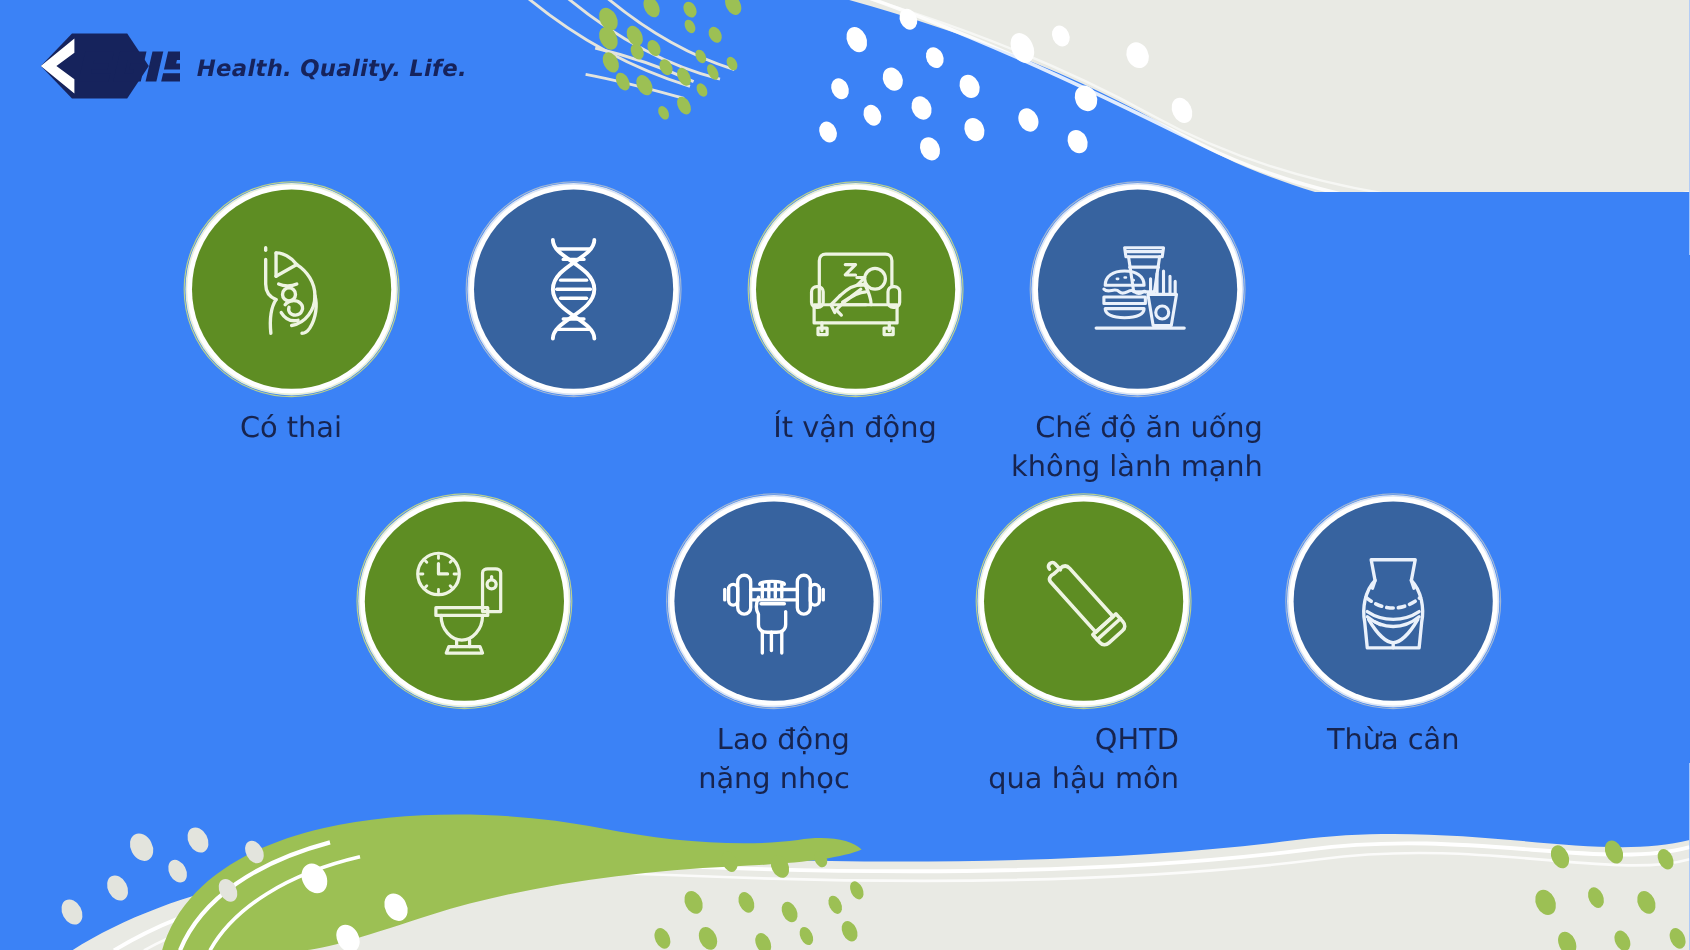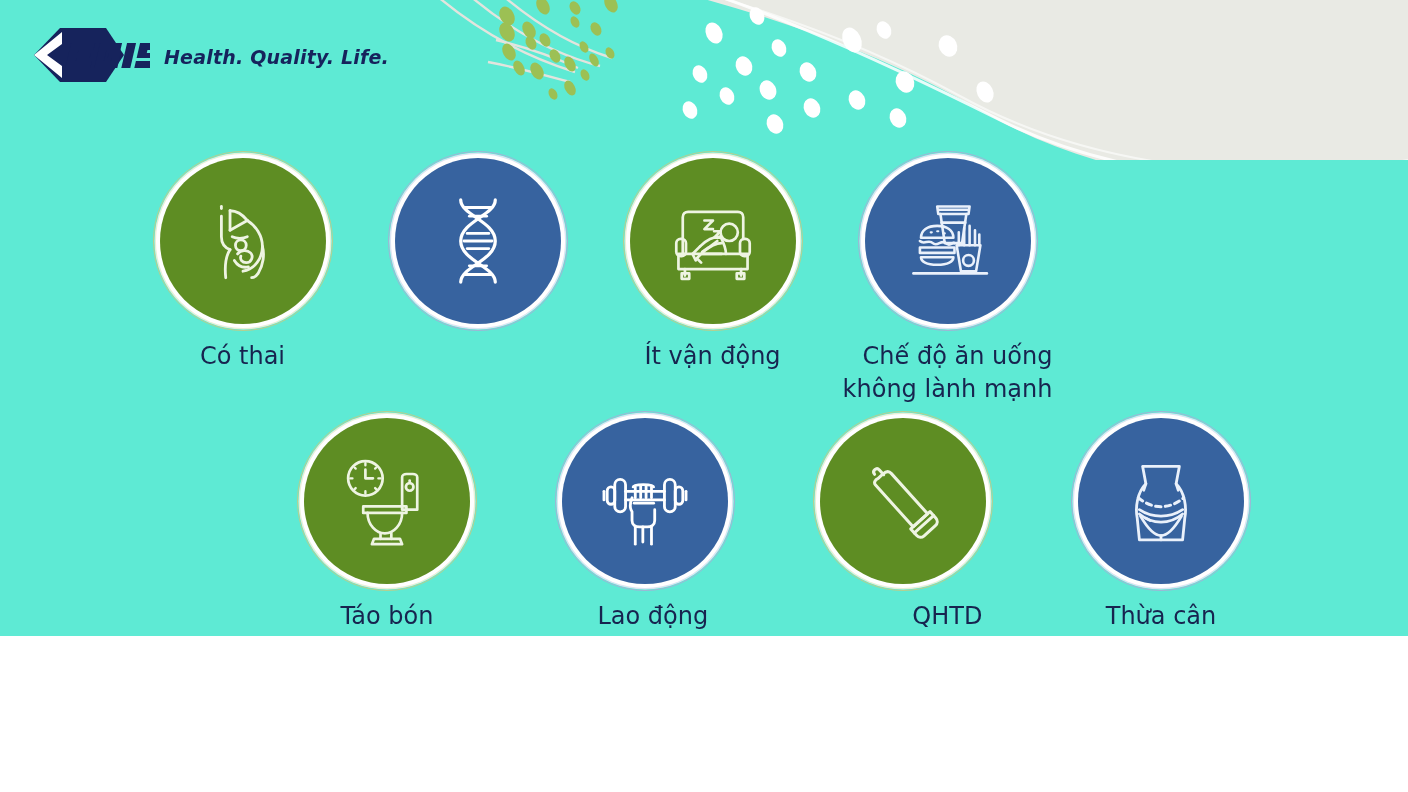--- a/index.html
+++ b/index.html
@@ -1,21 +1,21 @@
 <!DOCTYPE html>
 <html><head>
 <meta charset="utf-8">
 <style>
   * { margin:0; padding:0; box-sizing:border-box; }
   html,body{
     width:1408px; height:792px; overflow:hidden;
     background:#ffffff;
     font-family:"Liberation Sans", sans-serif;
   }
-  .slide{ position:relative; width:1408px; height:636px; background:#5eead4; overflow:hidden; }
+  .slide{ position:relative; width:1408px; height:792px; background:#3b82f6; overflow:hidden; }
 
   
   .bg-layer{ position:absolute; inset:0; pointer-events:none; }
 
   
   .logo-area{
     position:absolute; left:28px; top:26px;
     display:flex; align-items:center; gap:14px;
   }
   .logo-mark{ width:122px; height:58px; position:relative; }
@@ -347,22 +347,20 @@
           <path d="M71,31 L71,33"></path>
 
           <path d="M28,55 L68,55 L68,61 L28,61 Z"></path>
 
           <path d="M32,61 C32,72 40,80 48,80 C56,80 64,72 64,61"></path>
 
           <path d="M44,80 L44,85 M54,80 L54,85"></path>
           <path d="M38,85 L62,85 L64,90 L36,90 Z"></path>
         </svg>
       </div>
-      <div class="caption">Táo bón
-kéo dài</div>
     </div>
 
     <div class="item r2">
       <div class="badge blue">
         <svg viewBox="0 0 100 100" fill="none" stroke="#ffffff" stroke-width="2.6" stroke-linecap="round" stroke-linejoin="round">
 
           <rect x="22" y="30" width="10" height="30" rx="5"></rect>
           <rect x="15" y="37" width="7" height="16" rx="3.5"></rect>
           <path d="M12,41 L12,49"></path>
 

